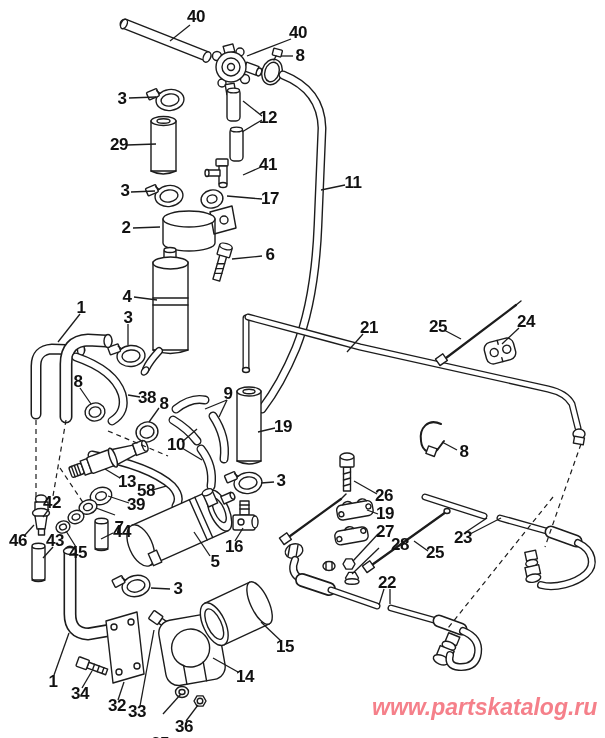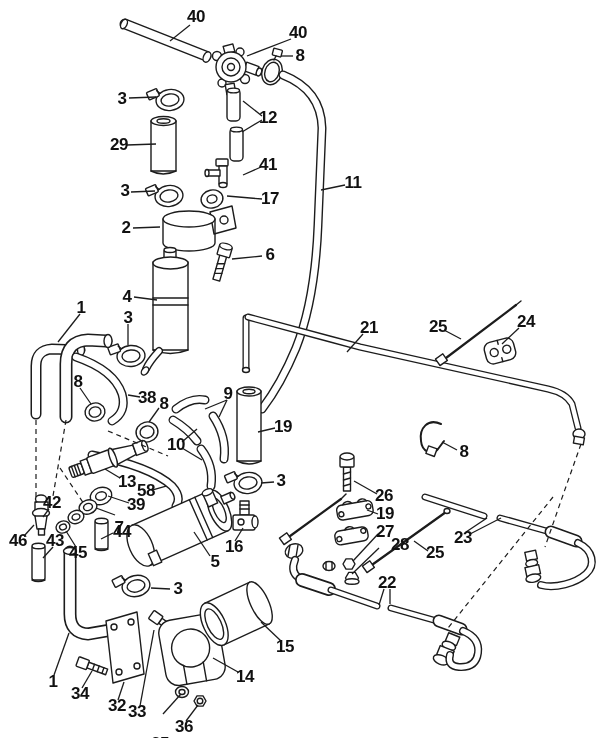--- a/index.html
+++ b/index.html
@@ -521,13 +521,14 @@
       <div class="callout" style="left: 285px; top: 647px;">15</div>
       <div class="callout" style="left: 245px; top: 677px;">14</div>
       <div class="callout" style="left: 53px; top: 682px;">1</div>
       <div class="callout" style="left: 80px; top: 694px;">34</div>
       <div class="callout" style="left: 117px; top: 706px;">32</div>
       <div class="callout" style="left: 137px; top: 712px;">33</div>
       <div class="callout" style="left: 160px; top: 744px;">35</div>
       <div class="callout" style="left: 184px; top: 727px;">36</div>
     </div>
 
+  <div class="watermark" style="color: rgb(245, 128, 138);">www.partskatalog.ru</div>
 </div>
 
 </body></html>

